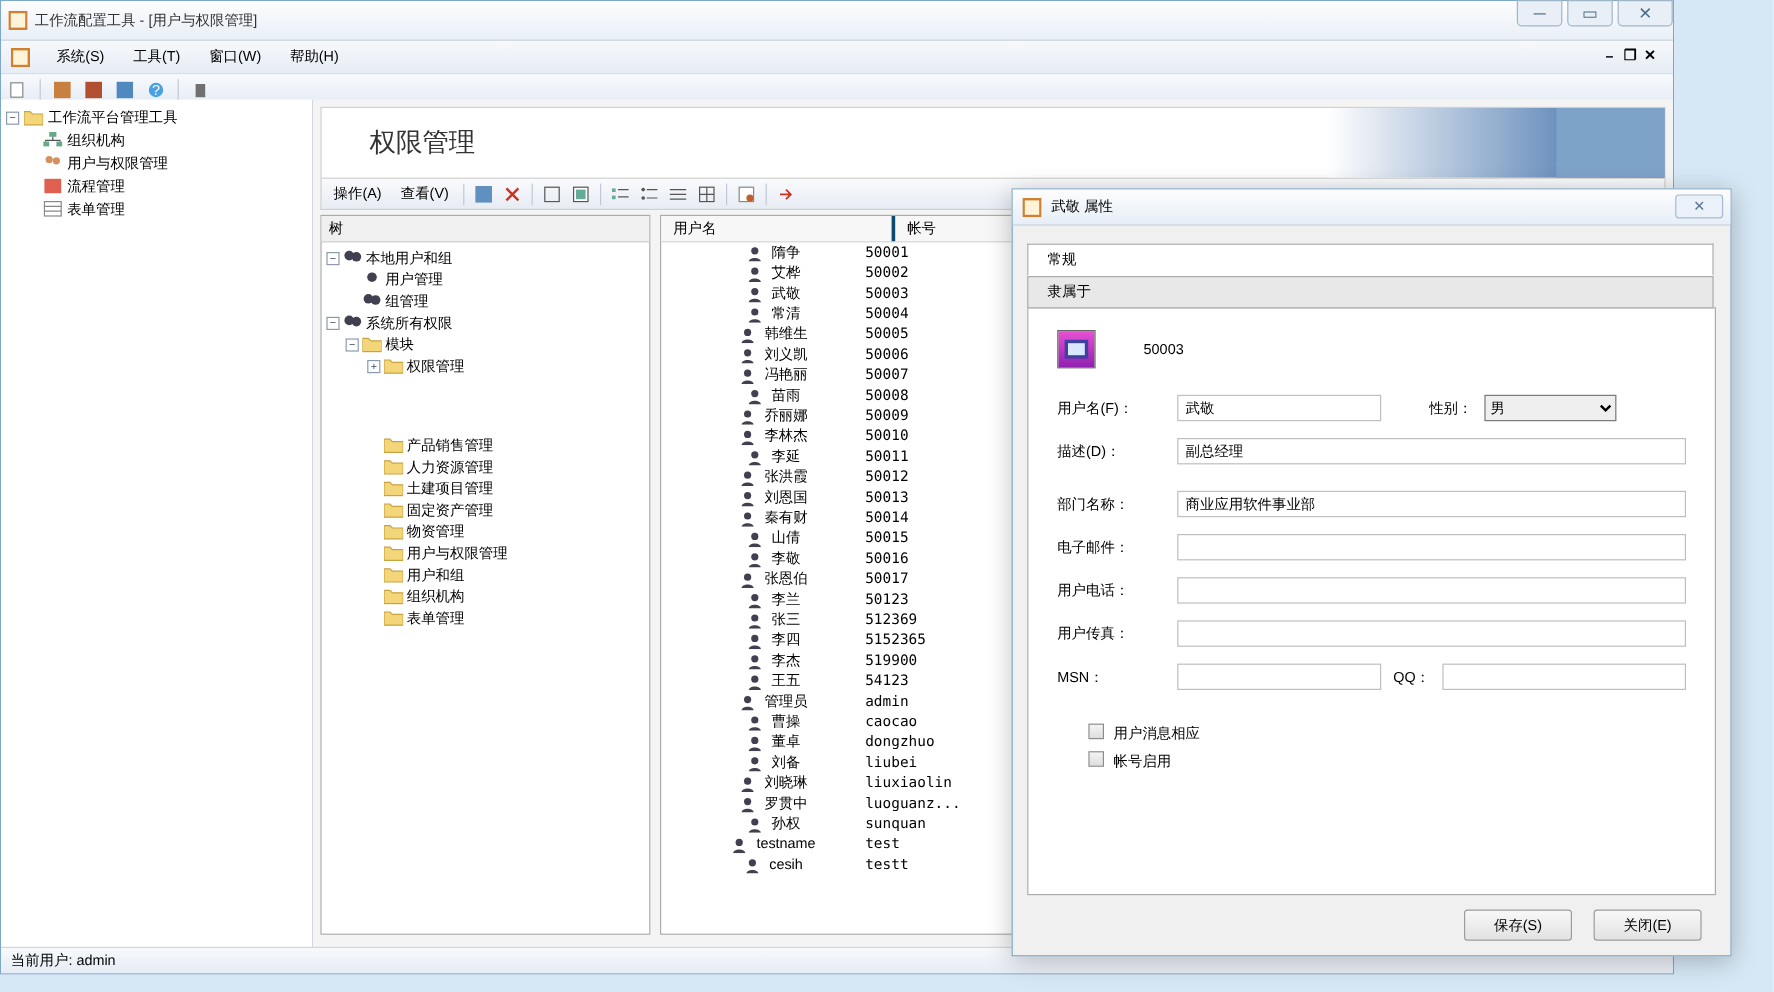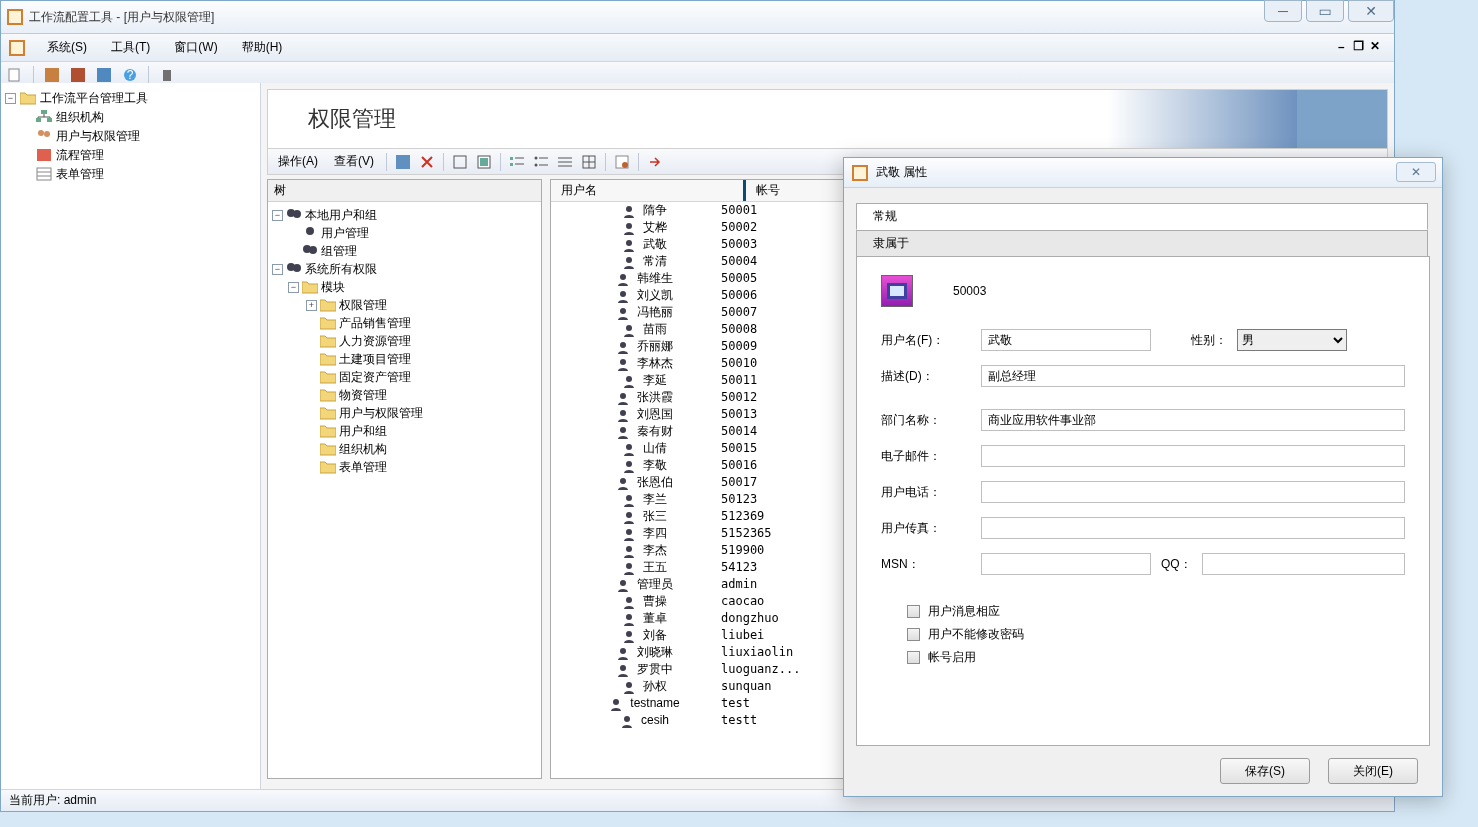--- a/index.html
+++ b/index.html
@@ -64,21 +64,21 @@
 .tabs { display:flex;flex-direction:column; }
 .tab { padding:4px 16px; border:1px solid #acacac; background:#e8e8e8; position:relative; top:1px; margin-right:2px;}
 .tab.active { background:#fff; border-bottom-color:#fff;}
 .tab-content { flex:1; border:1px solid #acacac; background:#fff; padding:18px 24px; }
 .profile-head { display:flex; align-items:center; gap:40px; margin-bottom:22px;}
 .profile-ico { width:32px; height:32px; background:linear-gradient(#e850d4,#9020b0); border:1px solid #666; display:flex; align-items:center; justify-content:center;}
 .form-row { display:flex; align-items:center; margin-bottom:14px; gap:10px;}
 .form-row label { width:90px;}
 .form-row input[type=text] { border:1px solid #bfbfbf; height:22px; padding:0 6px; background:#fff;}
 .form-row select { border:1px solid #7a7a7a; height:22px; background:#efefef;}
-.chk-row { display:flex; align-items:center; gap:8px; margin:6px 0 6px 26px;}
+.chk-row { display:flex; gap:8px; margin:6px 0 6px 26px;}
 .chk-row .chk { width:13px; height:13px; border:1px solid #8c8c8c; background:linear-gradient(#f4f4f4,#dedede);}
 .dlg-buttons { padding:12px 12px 0; display:flex; justify-content:flex-end; gap:18px;}
 .dlg-btn { width:90px; height:26px; background:linear-gradient(#f8f8f8,#e2e2e2); border:1px solid #9c9c9c; border-radius:3px;}
 
 svg{display:block}
 </style>
 </head>
 <body>
 
 <div class="app-window">
@@ -326,21 +326,21 @@
                 <span>模块</span>
               </div>
             <div id="modules-here">
                 <div class="tp-row" style="padding-left: 34px;">
                   <span class="tree-exp">+</span>
                   <svg width="16" height="14">
                     <path d="M0 2h5l2 2h9v9H0z" fill="#f3d67a" stroke="#c9a340"></path>
                   </svg>
                   <span>权限管理</span>
                 </div>
-                <div class="tp-row" style="padding-left: 34px;">
+                <div class="tp-row" style="padding-left: 34px; margin-top: 48px;">
                   <span class="tree-ph"></span>
                   <svg width="16" height="14">
                     <path d="M0 2h5l2 2h9v9H0z" fill="#f3d67a" stroke="#c9a340"></path>
                   </svg>
                   <span>产品销售管理</span>
                 </div>
                 <div class="tp-row" style="padding-left: 34px;">
                   <span class="tree-ph"></span>
                   <svg width="16" height="14">
                     <path d="M0 2h5l2 2h9v9H0z" fill="#f3d67a" stroke="#c9a340"></path>
@@ -786,24 +786,20 @@
         <label style="width:auto">QQ：</label>
         <input type="text" style="flex: 1 1 0%;">
       </div>
       <div style="height:8px"></div>
       <div class="chk-row">
           <span class="chk"></span>
           <span>用户消息相应</span>
         </div>
       <div class="chk-row">
           <span class="chk"></span>
-          <span>用户不能修改密码</span>
-        </div>
-      <div class="chk-row">
-          <span class="chk"></span>
           <span>帐号启用</span>
         </div>
     </div>
     <div class="dlg-buttons">
       <button class="dlg-btn">保存(S)</button>
       <button class="dlg-btn">关闭(E)</button>
     </div>
   </div>
 </div>
 

